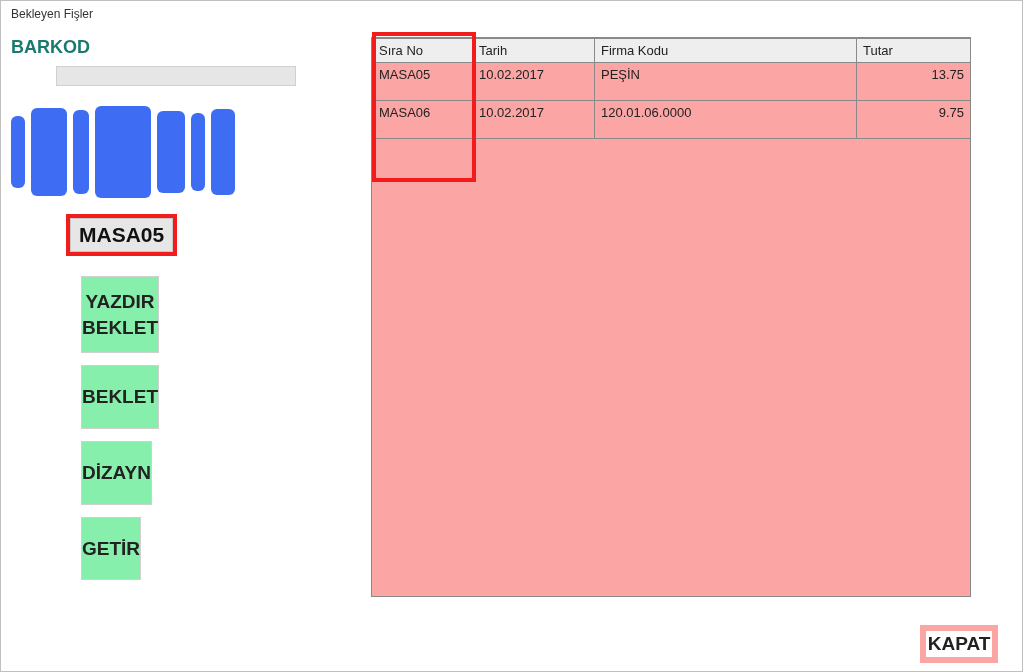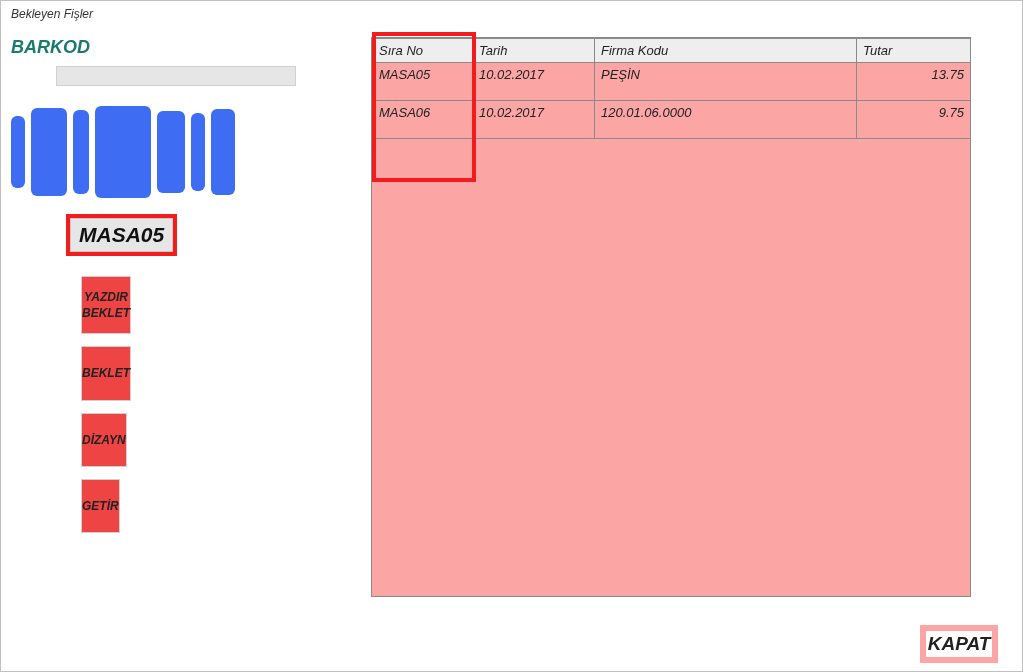--- a/index.html
+++ b/index.html
@@ -9,21 +9,20 @@
     background: #ffffff;
     font-size: 13px;
     color: #333;
   }
   .window {
     width: 1023px;
     height: 672px;
     border: 1px solid #c0c0c0;
     background: #ffffff;
     position: relative;
-    font-style: italic;
   }
   .titlebar {
     padding: 6px 10px;
     font-size: 12px;
     color: #333;
   }
   .content {
     display: flex;
     padding: 10px 10px 0 10px;
     gap: 30px;
@@ -74,25 +73,25 @@
   }
   .masa-field {
     background: #e6e6e6;
     border: 1px solid #c8c8c8;
     padding: 4px 8px;
     font-weight: bold;
     font-size: 21px;
     color: #111;
   }
   .btn {
-    background: #ef4444;
+    background: #86efac;
     border: 1px solid #d0d0d0;
     text-align: center;
     font-weight: bold;
-    font-size: 12px;
+    font-size: 19px;
     color: #222;
     padding: 18px 0;
     margin: 6px 40px 6px 70px;
     cursor: pointer;
     line-height: 1.35;
   }
   .btn.tall { padding: 12px 0; }
   .right-panel {
     flex: 1;
     position: relative;

